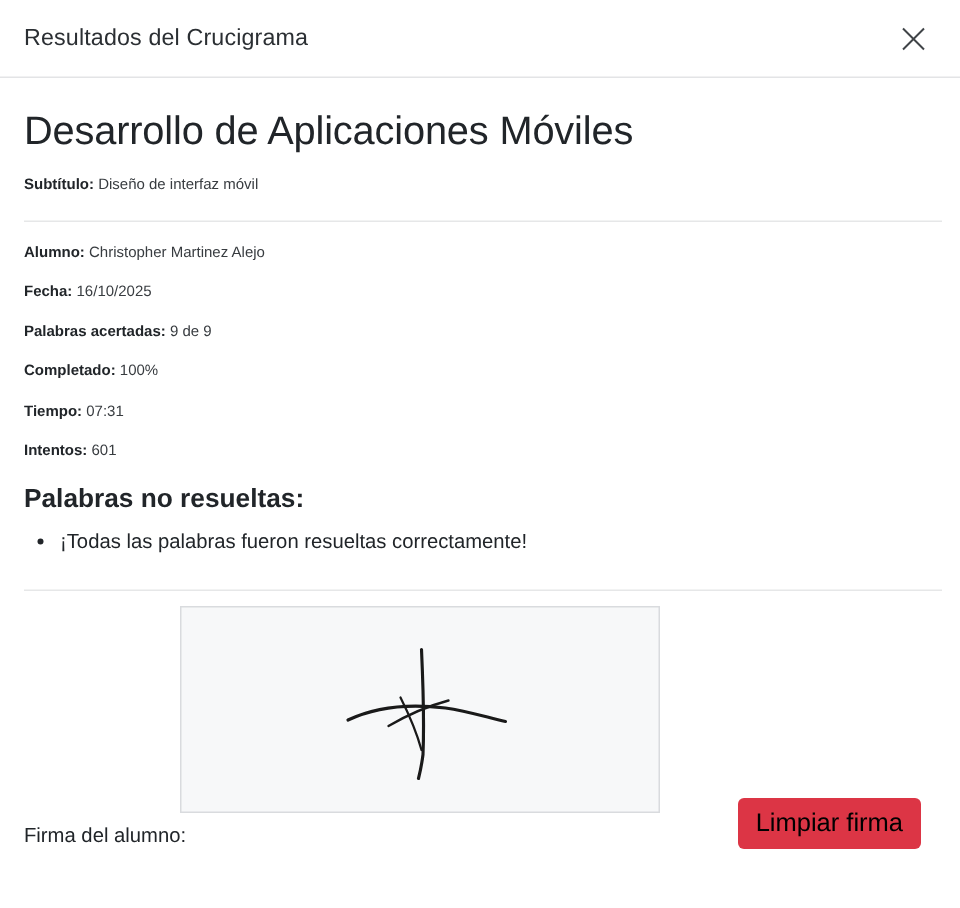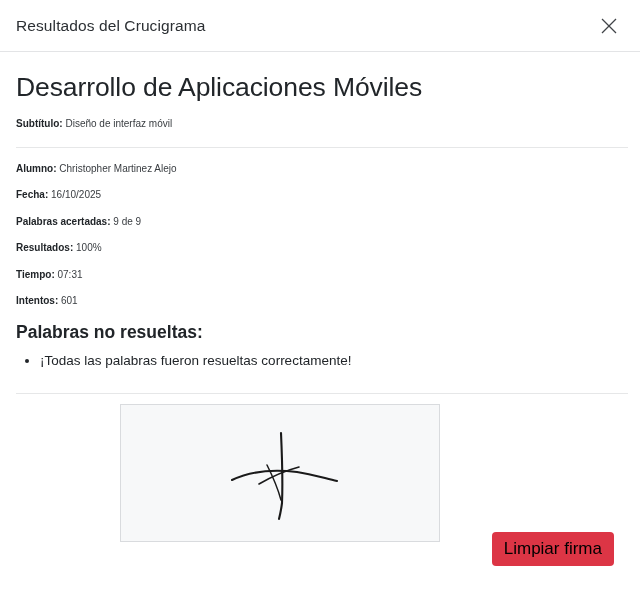--- a/index.html
+++ b/index.html
@@ -174,21 +174,21 @@
       <span class="lbl">Fecha:</span>
       <span class="val">16/10/2025</span>
     </p>
 
     <p class="meta-line">
       <span class="lbl">Palabras acertadas:</span>
       <span class="val">9 de 9</span>
     </p>
 
     <p class="meta-line">
-      <span class="lbl">Resultados:</span>
+      <span class="lbl">Completado:</span>
       <span class="val">100%</span>
     </p>
 
     <p class="meta-line">
       <span class="lbl">Tiempo:</span>
       <span class="val">07:31</span>
     </p>
 
     <p class="meta-line">
       <span class="lbl">Intentos:</span>
@@ -196,20 +196,21 @@
     </p>
 
     <h2 class="section-heading">Palabras no resueltas:</h2>
     <ul class="unsolved">
       <li>¡Todas las palabras fueron resueltas correctamente!</li>
     </ul>
 
     <hr class="signature-divider">
 
     <div class="signature-area">
+      <div class="signature-label">Firma del alumno:</div>
       <div class="signature-pad">
         <svg width="318" height="136" viewBox="0 0 318 136">
           <path d="M111 75 C130 66, 152 64, 176 67 C190 69, 203 73, 216 76" stroke="#1a1a1a" stroke-width="2.1" fill="none" stroke-linecap="round"></path>
           <path d="M160 28 C161 50, 162 74, 161 98 C160 106, 159 110, 158 114" stroke="#1a1a1a" stroke-width="2.1" fill="none" stroke-linecap="round"></path>
           <path d="M138 79 C150 72, 163 66, 178 62" stroke="#1a1a1a" stroke-width="1.6" fill="none" stroke-linecap="round"></path>
           <path d="M146 60 C152 72, 157 84, 160 95" stroke="#1a1a1a" stroke-width="1.5" fill="none" stroke-linecap="round"></path>
         </svg>
       </div>
       <button class="clear-btn">Limpiar firma</button>
     </div>

